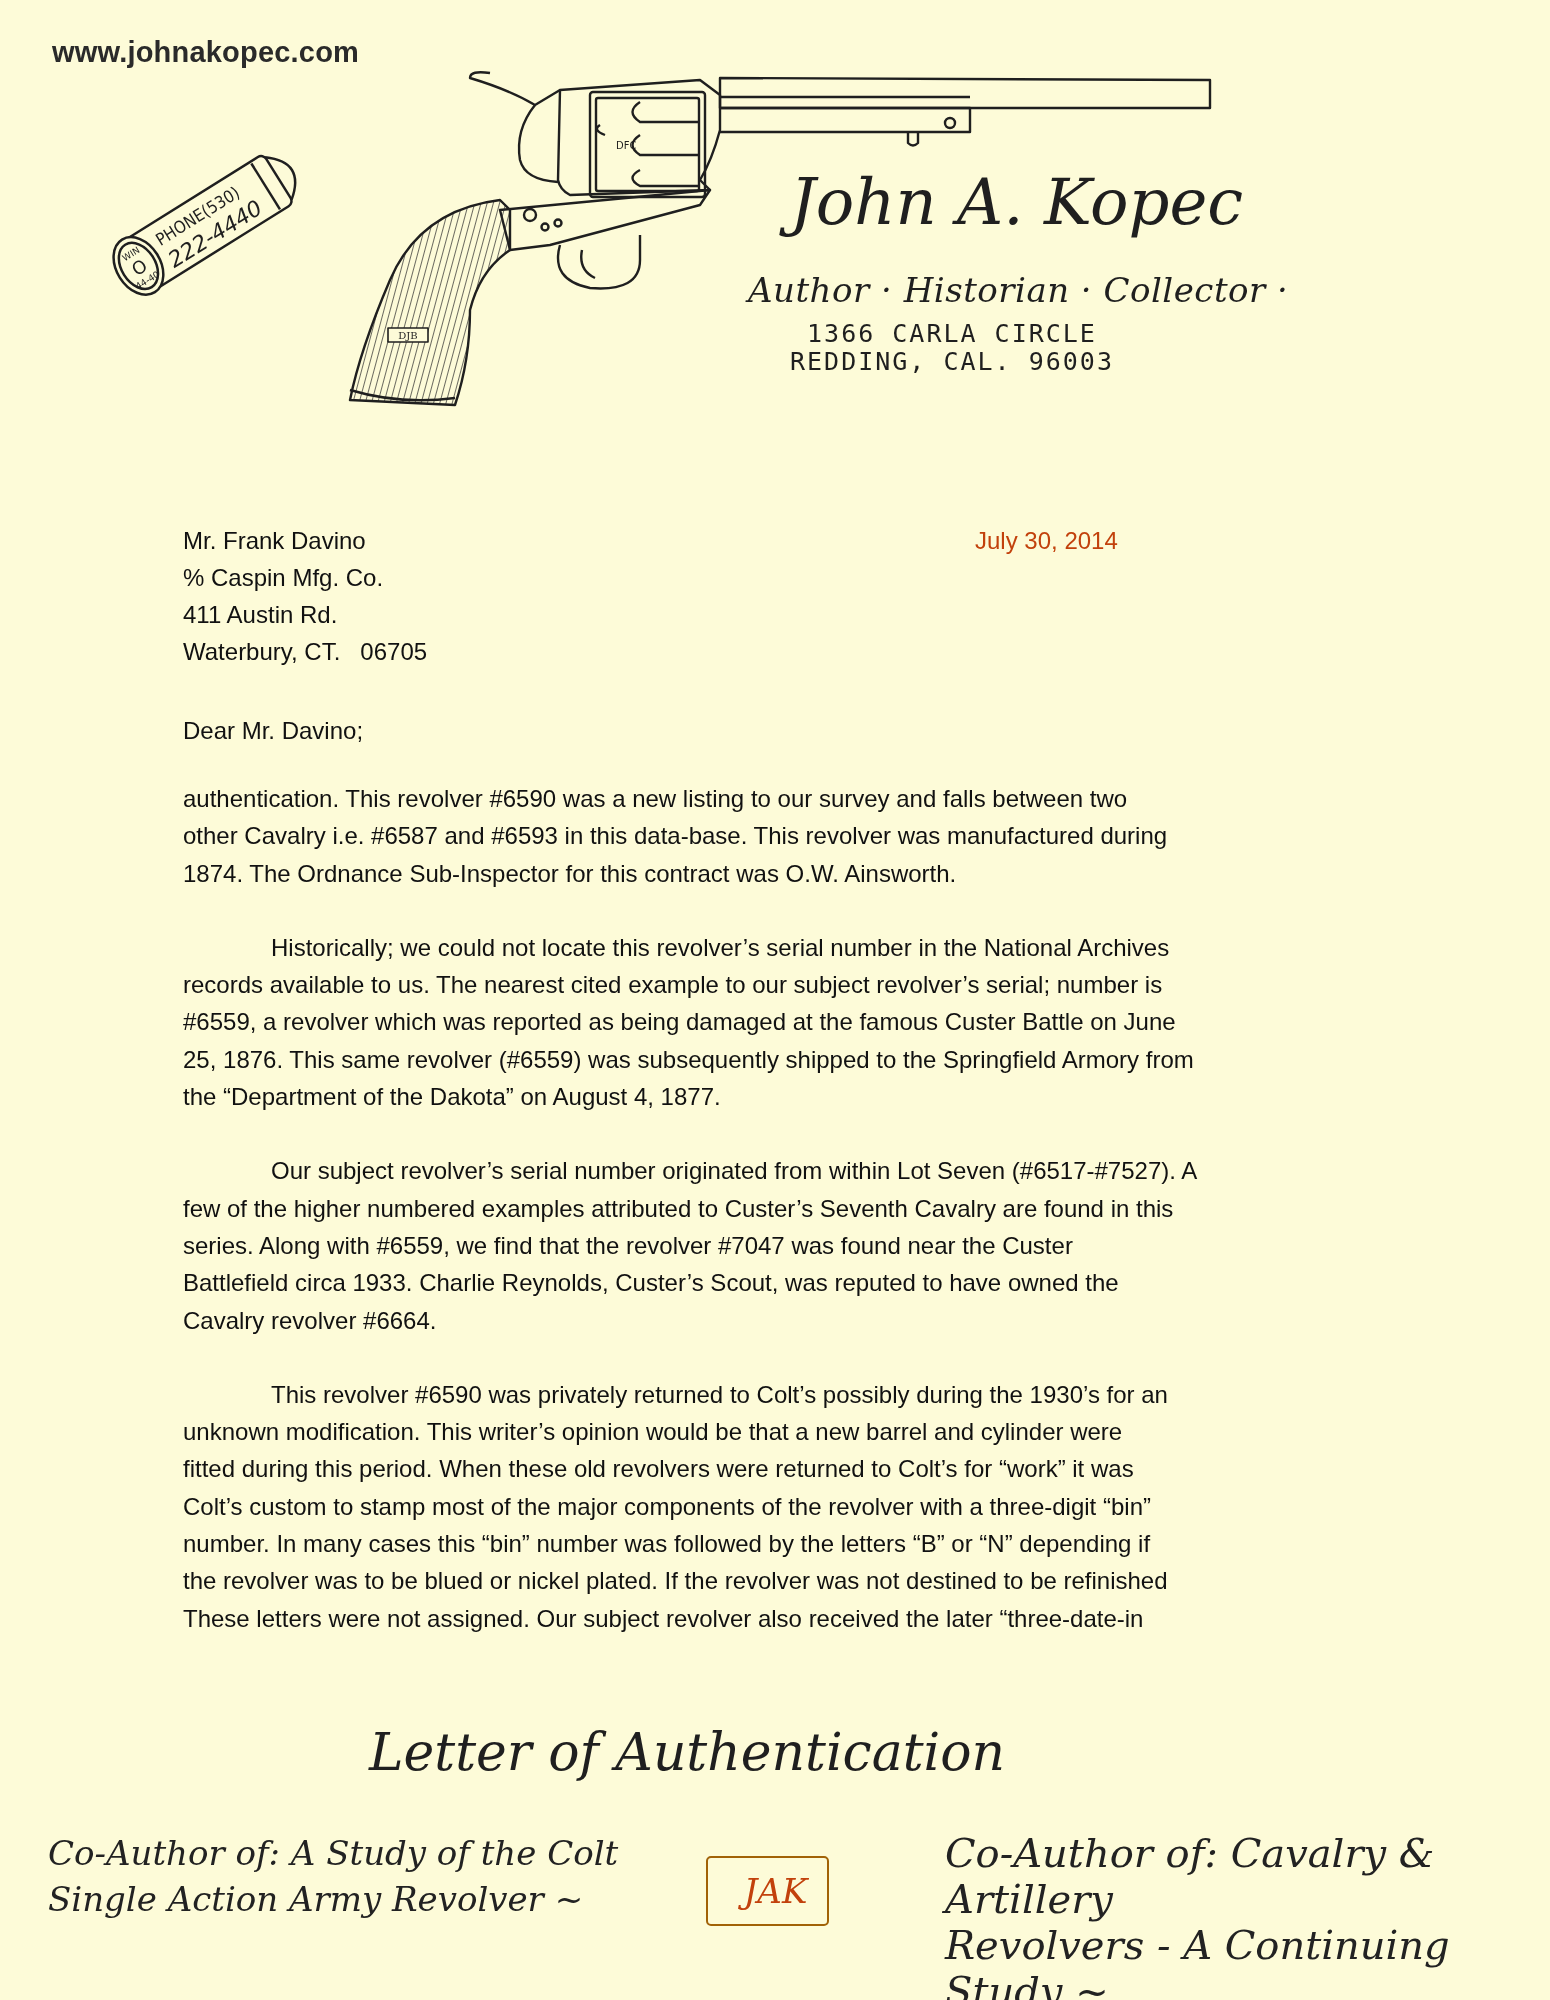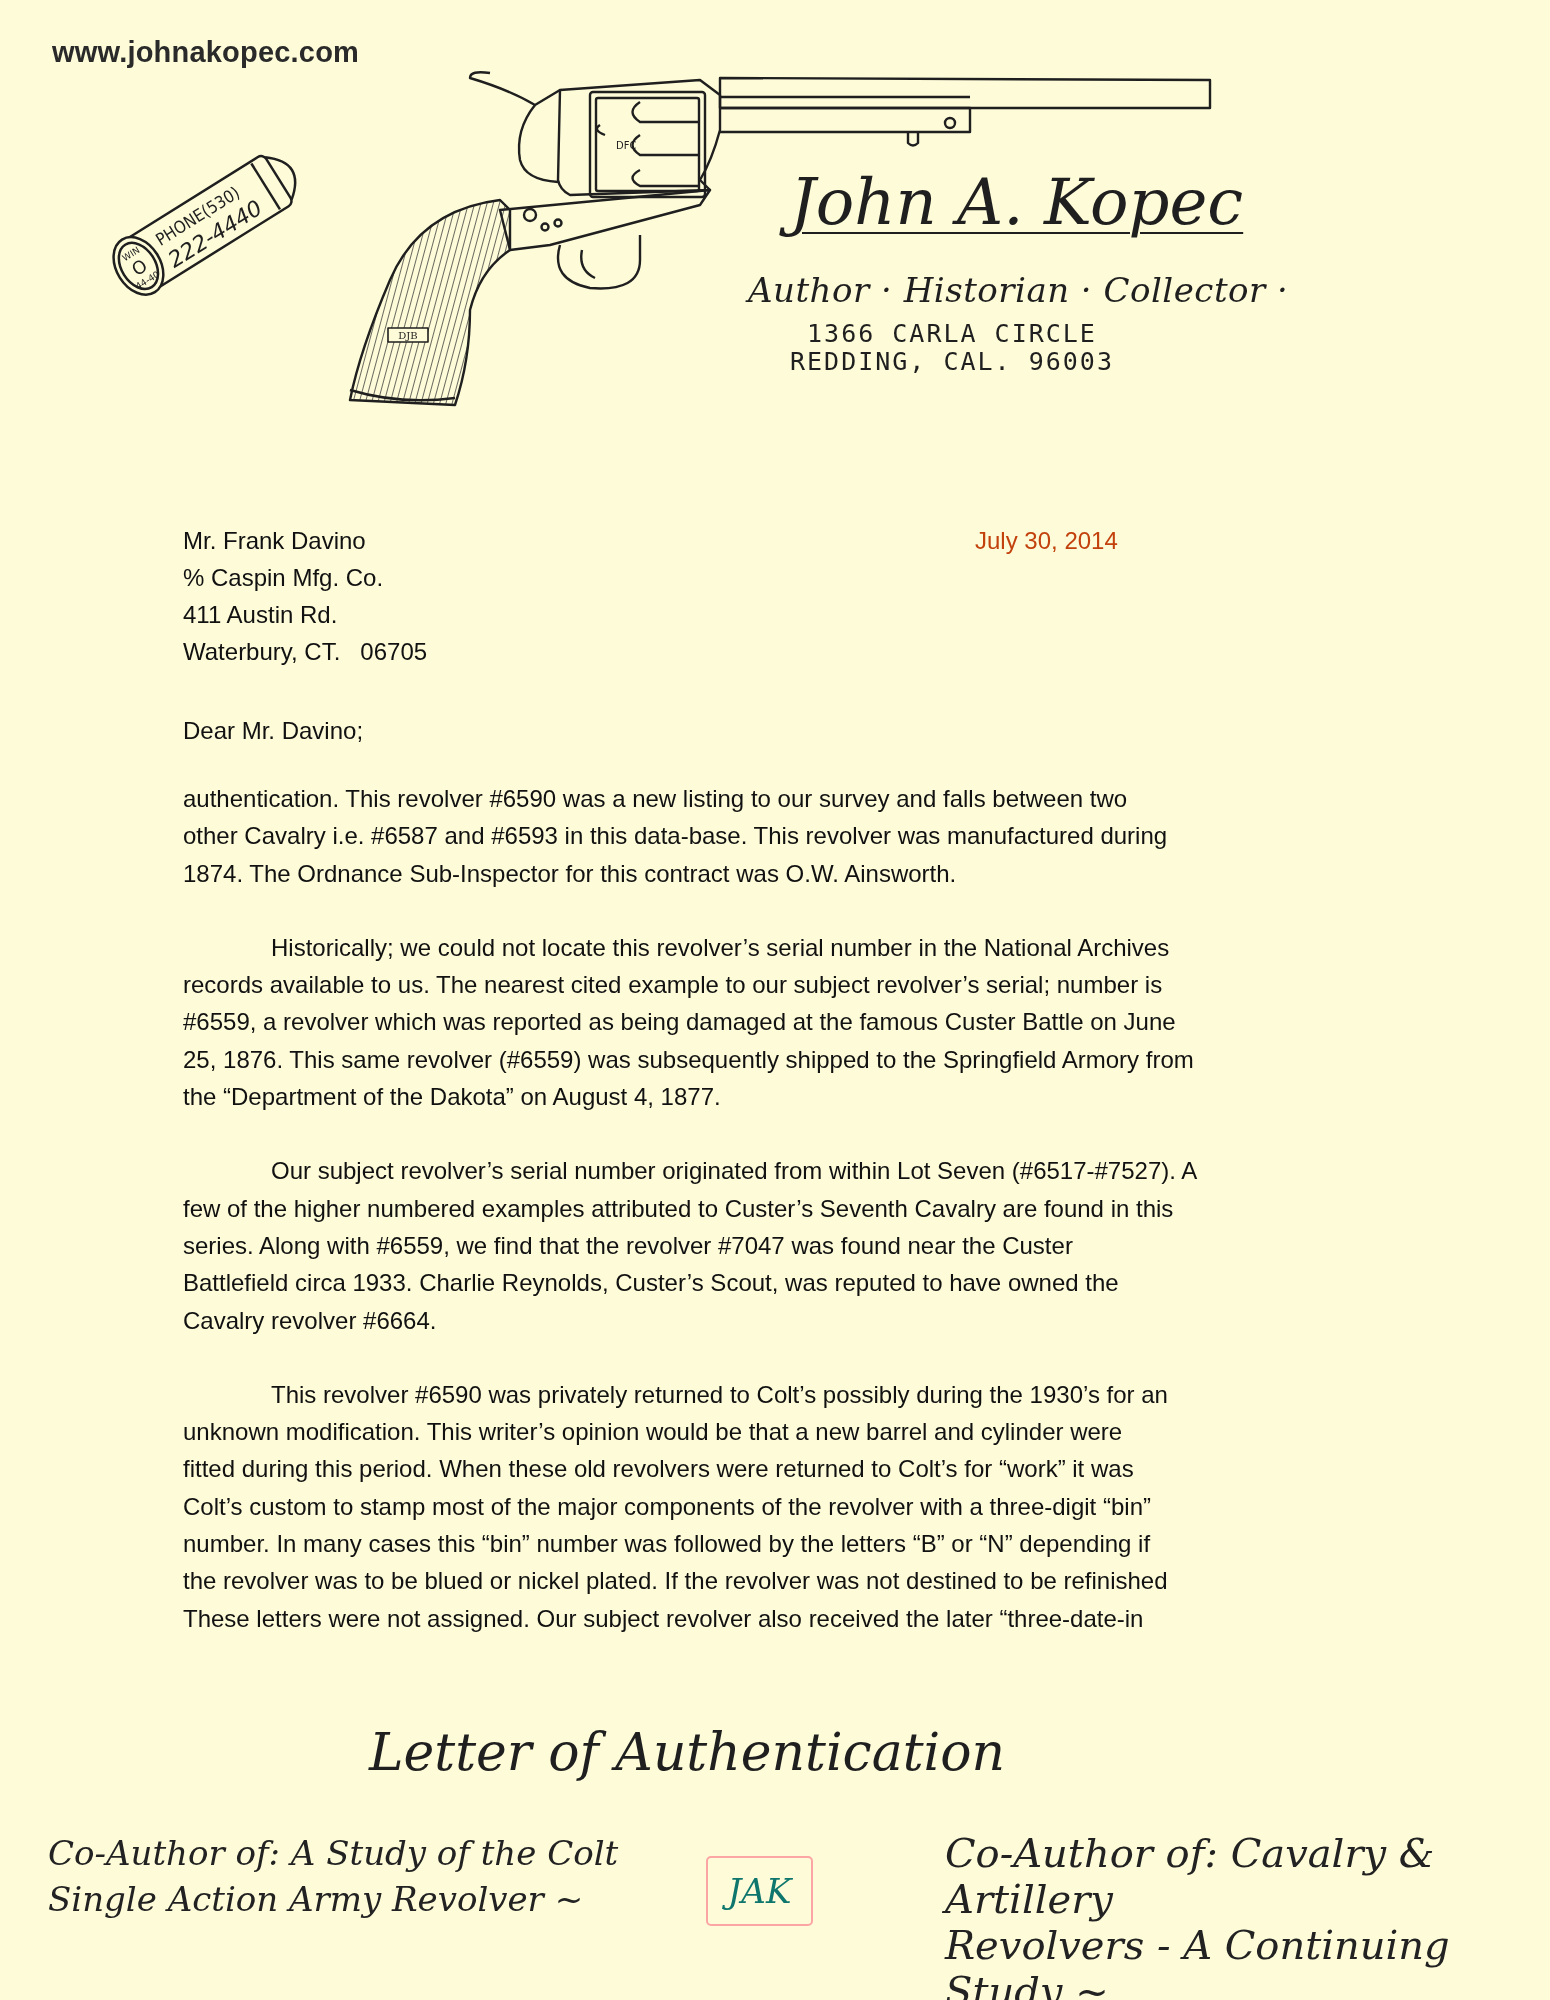--- a/index.html
+++ b/index.html
@@ -16,21 +16,21 @@
     font-family: "Liberation Sans", sans-serif;
     font-weight: bold; font-size: 29px; color: #2a2a2a;
     letter-spacing: 0.2px;
   }
   .cartridge { left: 90px; top: 140px; width: 240px; height: 160px; }
   .revolver { left: 320px; top: 60px; width: 900px; height: 360px; }
   .name-script {
     left: 790px; top: 165px;
     font-family: "DejaVu Serif", serif; font-style: italic;
     font-size: 64px; color: #1f1f1f;
-    text-decoration: underline; text-decoration-thickness: 2px;
+    text-decoration-thickness: 2px;
     text-underline-offset: 8px;
   }
   .tagline {
     left: 700px; top: 270px;
     font-family: "DejaVu Serif", serif; font-style: italic;
     font-size: 34px; color: #1f1f1f; letter-spacing: 0.5px; margin-left: 48px;
   }
   .address {
     left: 790px; top: 320px;
     font-family: "DejaVu Sans Mono", monospace;
@@ -66,24 +66,24 @@
     font-family: "DejaVu Serif", serif; font-style: italic;
     font-size: 34px; line-height: 46px; color: #222;
   }
   .coauthor-right {
     left: 945px; top: 1830px;
     font-family: "DejaVu Serif", serif; font-style: italic;
     font-size: 40px; line-height: 46px; color: #222;
   }
   .jak-stamp {
     left: 706px; top: 1856px; width: 103px; height: 66px;
-    border: 2px solid #fca5a5; border-radius: 5px;
+    border: 2px solid #a16207; border-radius: 5px;
     display: flex; align-items: center; justify-content: center;
     font-family: "DejaVu Serif", serif; font-style: italic;
-    font-size: 34px; color: #0f766e;
+    font-size: 34px; color: #c2410c; padding-left: 16px;
   }
 </style>
 </head>
 <body>
 
 <div class="abs website">www.johnakopec.com</div>
 
 <svg class="abs cartridge" viewBox="0 0 240 160">
   <g transform="rotate(-32 120 80)" fill="none" stroke="#1f1f1f" stroke-width="2.5">
     <rect x="30" y="52" width="170" height="58" rx="6"></rect>

